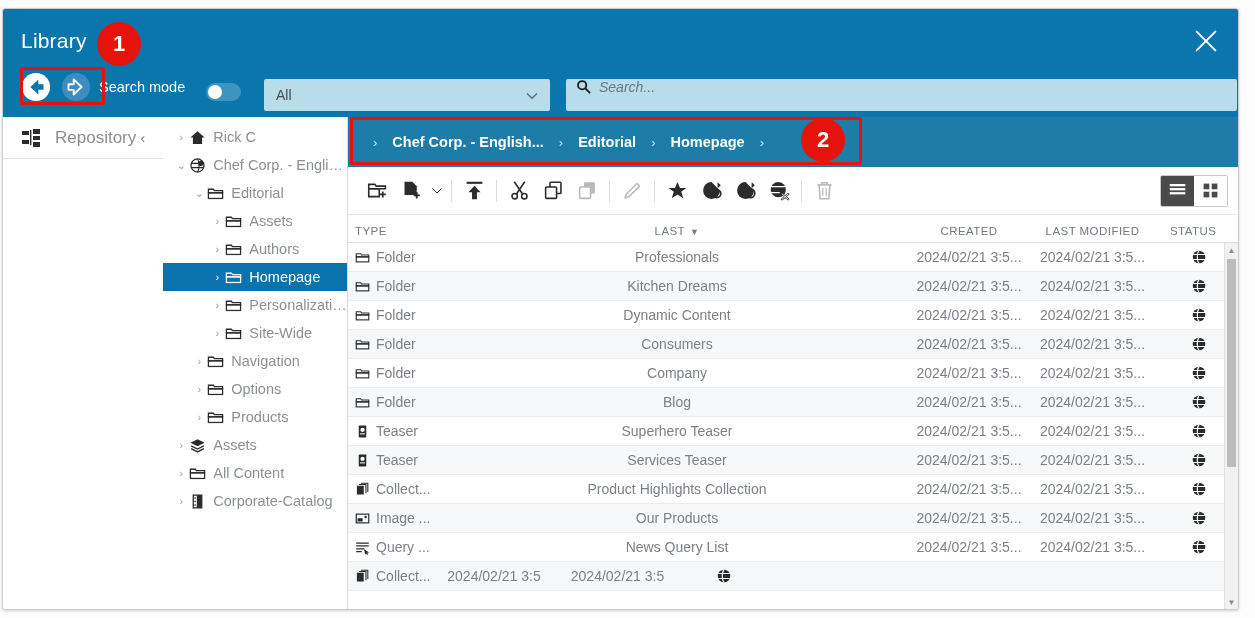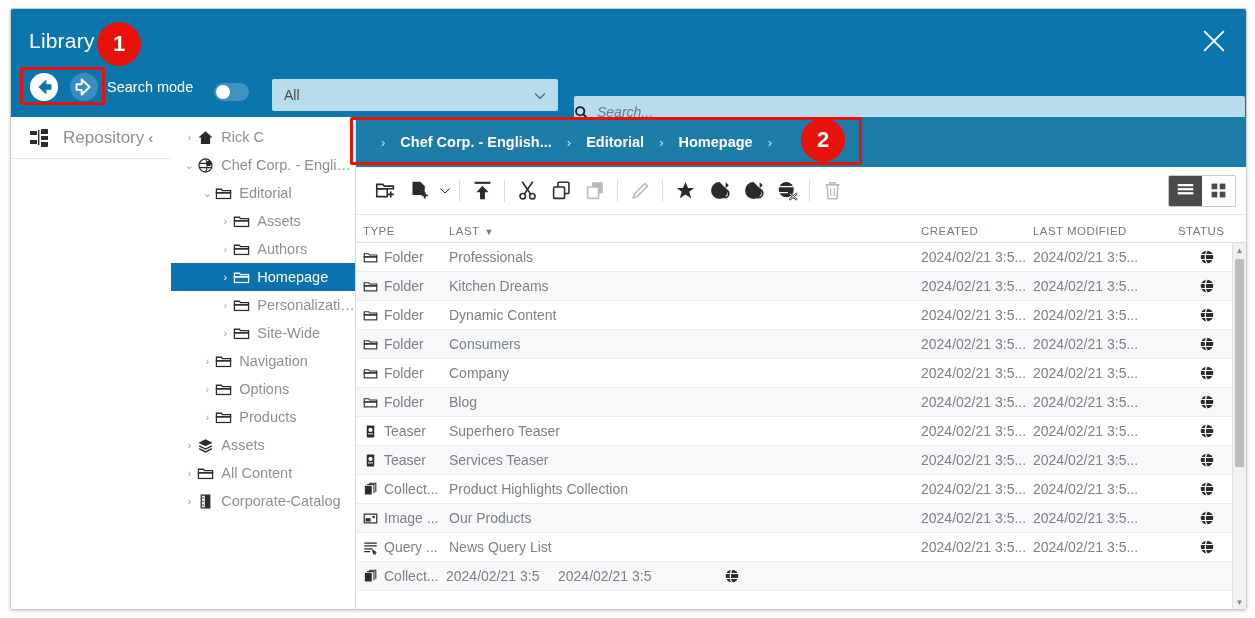--- a/index.html
+++ b/index.html
@@ -11,21 +11,21 @@
   }
   #app {
     position: relative;
     width: 1255px; height: 618px;
     background: #fdfdfd;
   }
 
   
   .window {
     position: absolute;
-    left: 10px; top: 8px;
+    left: 2px; top: 8px;
     width: 1237px; height: 602px;
     background: #ffffff;
     border: 1px solid #c9cdd1;
     border-radius: 3px;
     overflow: hidden;
     box-shadow: 0 1px 3px rgba(0,0,0,.18);
   }
 
   
   .header {
@@ -85,23 +85,22 @@
     position: absolute; right: 12px; top: 50%;
     transform: translateY(-50%);
     color: #5c6a72;
   }
 
   .search-box {
     position: absolute; left: 563px; top: 70px;
     width: 671px; height: 32px;
     background: #b9dceb;
     border-radius: 2px;
-    display: flex; align-items: center;
-    padding: 0 0;
-    margin-top: 17px;
+    display: flex; align-items: flex-start;
+    padding: 0 10px;
   }
   .search-box .mag { width: 15px; height: 15px; flex: none; margin-right: 8px; }
   .search-box input {
     flex: 1; border: none; outline: none; background: transparent;
     font-family: "Liberation Sans", sans-serif;
     font-size: 14px; font-style: italic; color: #5f6d74;
   }
   .search-box input::placeholder { color: #6b7980; font-style: italic; opacity: 1; }
 
   
@@ -182,21 +181,21 @@
     display: flex; border: 1px solid #c6cacd; border-radius: 2px; overflow: hidden; flex:none;
   }
   .viewtoggle div {
     width: 33px; height: 30px;
     display: flex; align-items: center; justify-content: center;
     cursor: pointer; background: #ffffff;
   }
   .viewtoggle div.on { background: #4a4a4a; }
 
   
-  .tablewrap { flex: 1; position: relative; overflow: hidden; }
+  .tablewrap { flex: 1; position: relative; overflow: hidden; text-align: center; }
   .thead {
     display: flex; height: 28px; align-items: flex-end;
     padding: 0 0 5px 0;
     border-bottom: 1px solid #dcdee0;
     font-size: 11.5px; color: #73797e; letter-spacing: .45px;
   }
   .rows { position: absolute; top: 28px; left: 0; right: 0; bottom: 0; overflow: hidden; }
   .row {
     display: flex; align-items: center;
     height: 29px;

